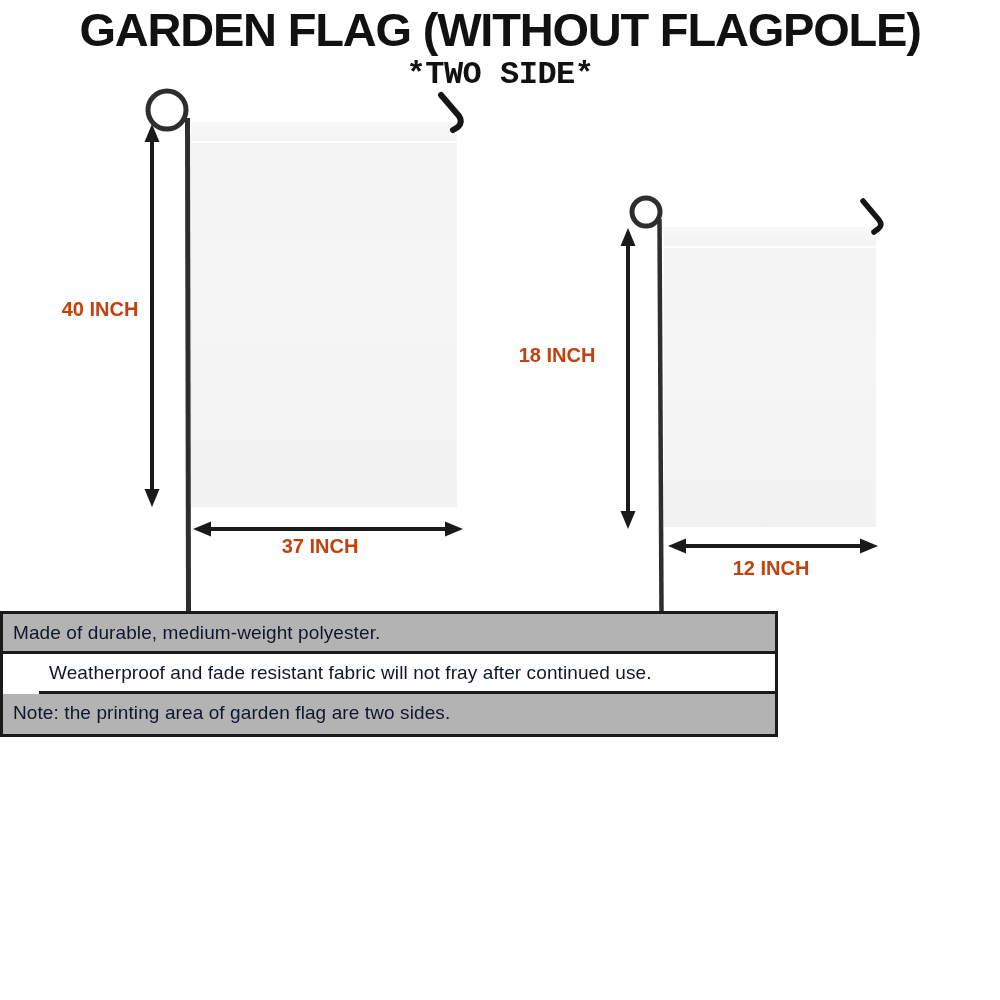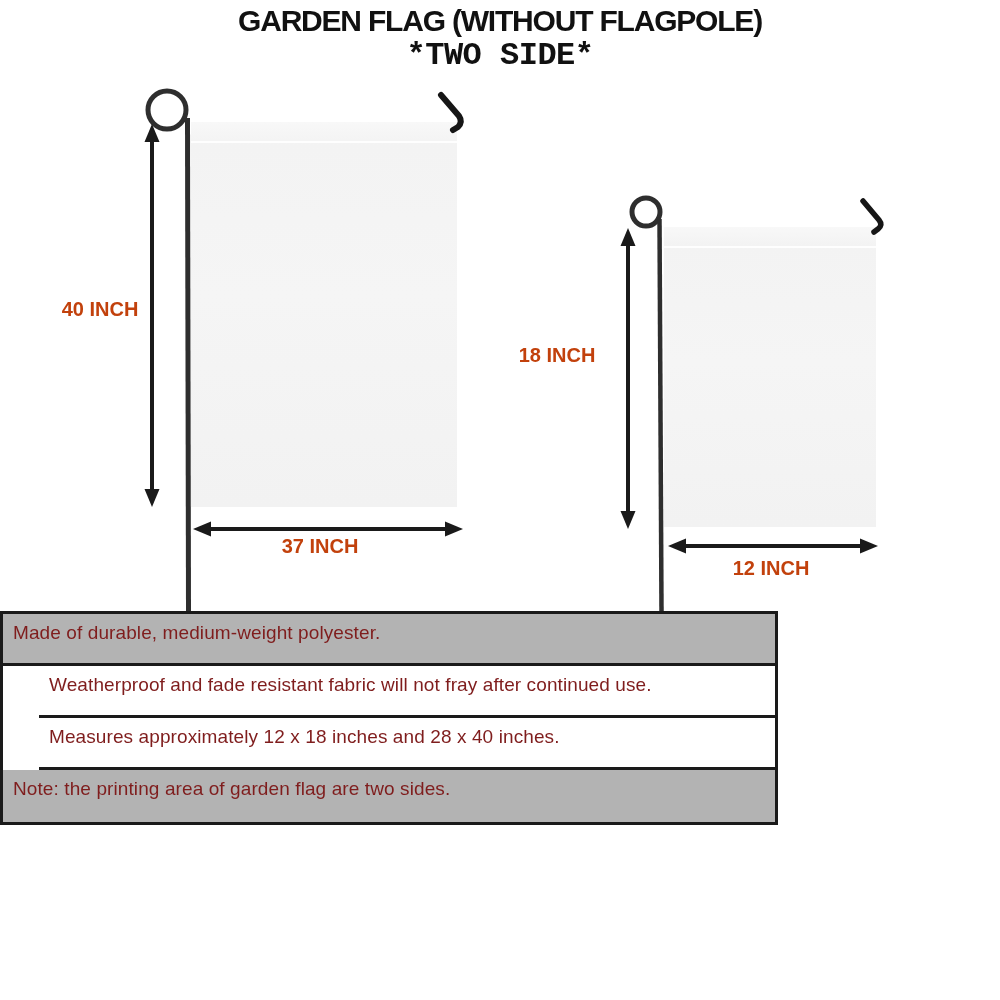--- a/index.html
+++ b/index.html
@@ -5,21 +5,21 @@
   html,body{margin:0;padding:0;background:#ffffff;}
   .canvas{
     position:relative;width:1000px;height:1000px;background:#ffffff;
     overflow:hidden;font-family:"Liberation Sans", sans-serif;
   }
   
   .title{
     position:absolute;top:4px;left:0;width:100%;text-align:center;
     font-weight:bold;color:#111111;line-height:1.12;
   }
-  .title-line1{font-size:30px;letter-spacing:-1.2px;}
+  .title-line1{font-size:47px;letter-spacing:-1.2px;}
   .title-line2{font-size:32px;letter-spacing:-0.5px;font-family:Liberation Mono, monospace;}
   
   .flag{
     position:absolute;
     background:linear-gradient(180deg,#f8f8f8 0%,#f3f3f3 6%,#f5f5f5 45%,#f2f2f2 100%);
   }
   .flag-large{left:191px;top:122px;width:266px;height:385px;}
   .flag-small{left:664px;top:227px;width:212px;height:300px;}
   .sleeve{
     position:absolute;left:0;top:19px;width:100%;height:2px;
@@ -35,24 +35,24 @@
   .lbl-h-large{left:60px;top:298px;width:80px;}
   .lbl-w-large{left:270px;top:535px;width:100px;}
   .lbl-h-small{left:512px;top:344px;width:90px;}
   .lbl-w-small{left:721px;top:550px;width:100px;margin-top:7px;}
   
   .feature-table{
     position:absolute;left:0;top:611px;width:778px;
     border:3px solid #1a1a1a;box-sizing:border-box;background:#ffffff;
   }
   .feature-row{
-    height:52px;box-sizing:border-box;
+    height:40px;box-sizing:border-box;
     border-bottom:3px solid #1a1a1a;
     padding:8px 0 0 10px;
-    font-size:19px;color:#7f1d1d;letter-spacing:0.1px;
+    font-size:19px;color:#0f172a;letter-spacing:0.1px;
   }
   .feature-row:last-child{border-bottom:none;}
   .row-gray{background:#b3b3b3;}
   .row-white{background:#ffffff;margin-left:36px;}
 </style>
 </head>
 <body>
 
 <div class="canvas">
 
@@ -110,17 +110,16 @@
   </svg>
 
   <div class="dim-label lbl-h-large">40 INCH</div>
   <div class="dim-label lbl-w-large">37 INCH</div>
   <div class="dim-label lbl-h-small">18 INCH</div>
   <div class="dim-label lbl-w-small">12 INCH</div>
 
   <div class="feature-table">
     <div class="feature-row row-gray">Made of durable, medium-weight polyester.</div>
     <div class="feature-row row-white">Weatherproof and fade resistant fabric will not fray after continued use.</div>
-    <div class="feature-row row-white">Measures approximately 12 x 18 inches and 28 x 40 inches.</div>
     <div class="feature-row row-gray">Note: the printing area of garden flag are two sides.</div>
   </div>
 
 </div>
 
 </body></html>

